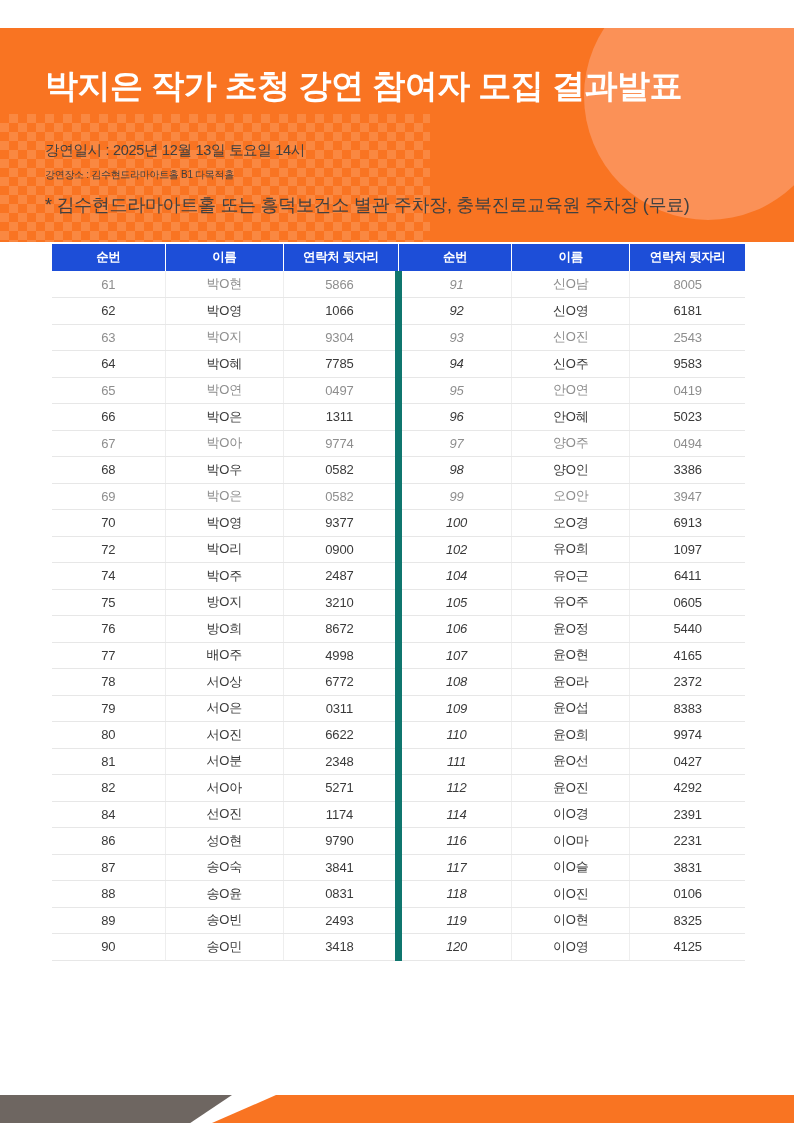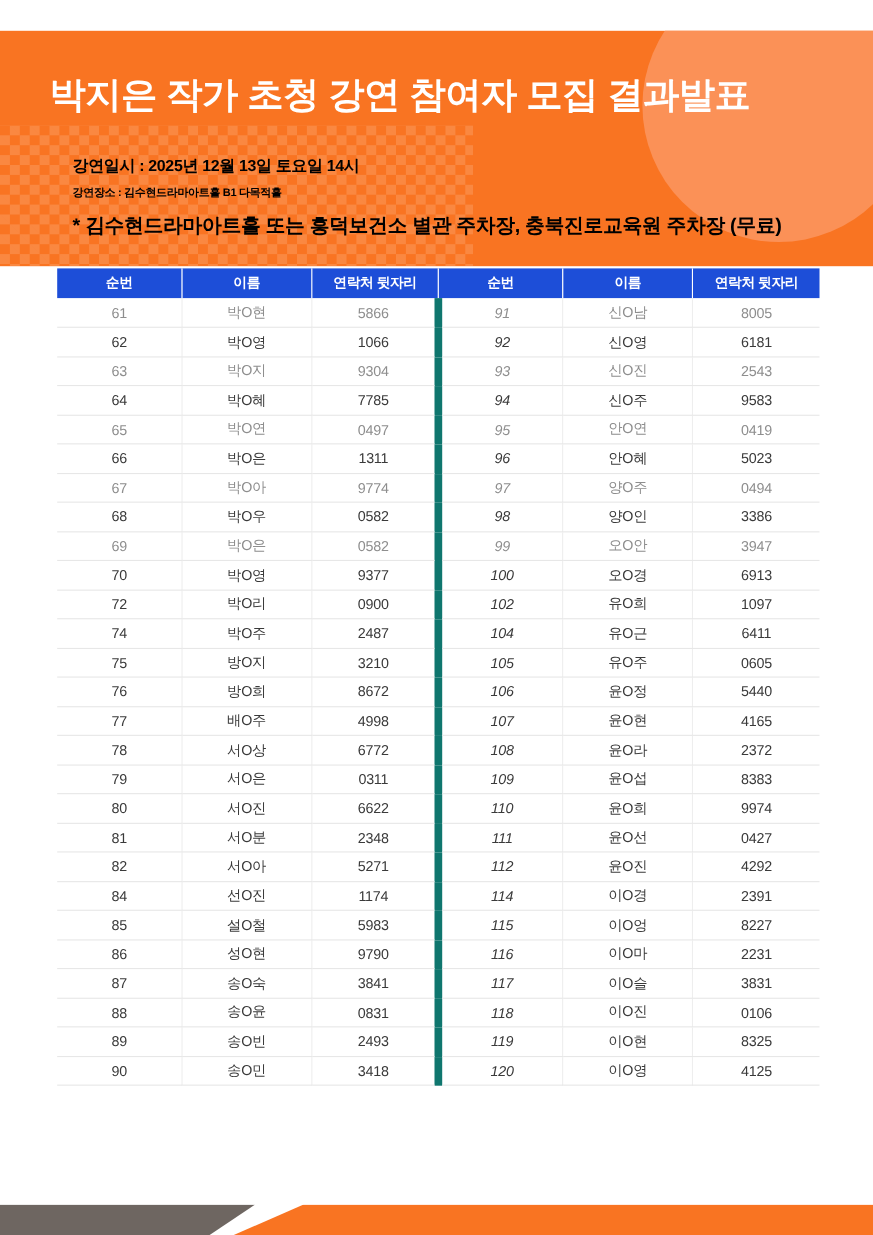--- a/index.html
+++ b/index.html
@@ -73,25 +73,24 @@
     font-size: 33px;
     font-weight: bold;
     color: #ffffff;
     letter-spacing: -0.5px;
     white-space: nowrap;
   }
 
   .meta-line {
     position: absolute;
     left: 0;
-    color: #000000;
-    font-weight: bold;
+    color: #404040;
+    font-weight: normal;
     letter-spacing: -0.3px;
     white-space: nowrap;
-    padding-left: 21px;
   }
   .meta-datetime { top: 113px; font-size: 14.5px; }
   .meta-venue    { top: 140px; font-size: 10px; }
   .meta-note     { top: 165px; font-size: 18px; }
 
   
   .table-wrap {
     position: absolute;
     left: 52px;
     top: 244px;
@@ -368,28 +367,20 @@
           </tr>
           <tr class="solid">
             <td>84</td>
             <td>선O진</td>
             <td>1174</td>
             <td class="mid-sep">114</td>
             <td>이O경</td>
             <td>2391</td>
           </tr>
           <tr class="solid">
-            <td>85</td>
-            <td>설O철</td>
-            <td>5983</td>
-            <td class="mid-sep">115</td>
-            <td>이O엉</td>
-            <td>8227</td>
-          </tr>
-          <tr class="solid">
             <td>86</td>
             <td>성O현</td>
             <td>9790</td>
             <td class="mid-sep">116</td>
             <td>이O마</td>
             <td>2231</td>
           </tr>
           <tr class="solid">
             <td>87</td>
             <td>송O숙</td>

